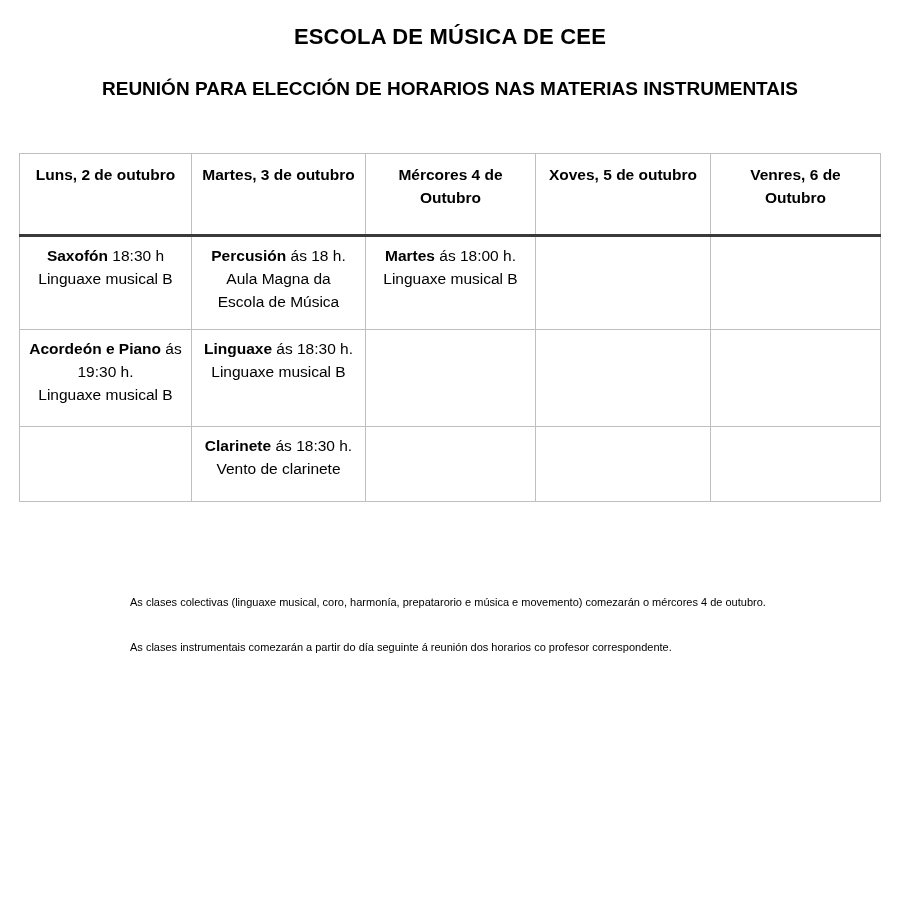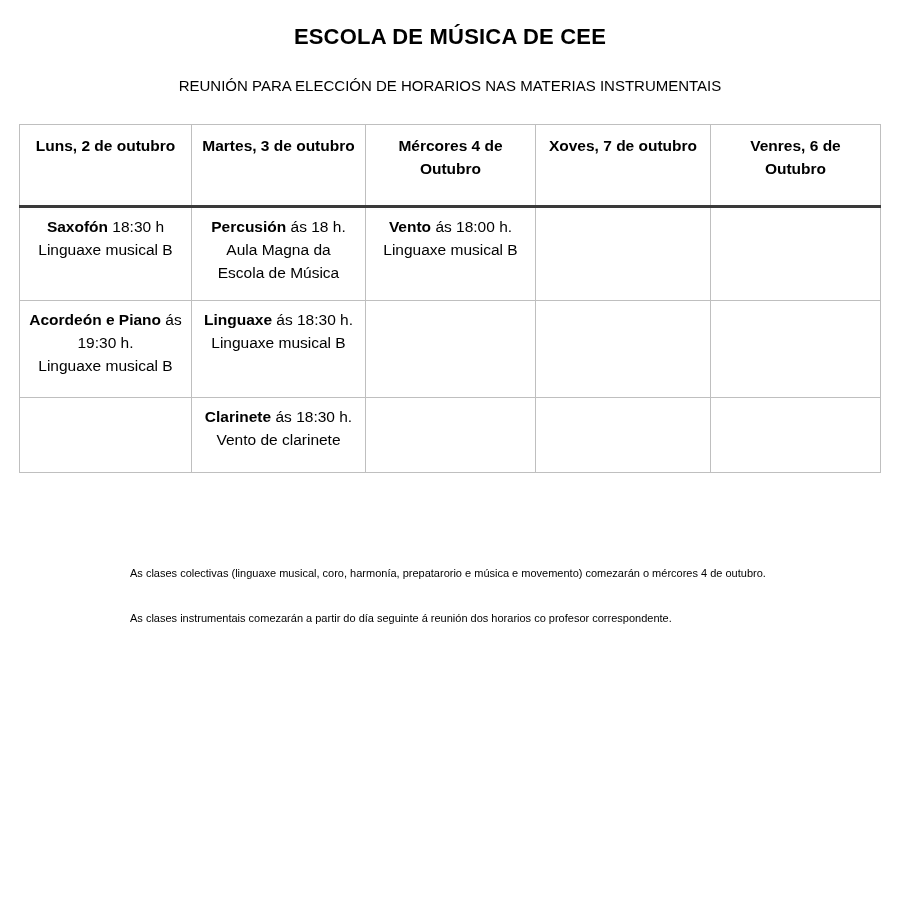--- a/index.html
+++ b/index.html
@@ -23,32 +23,32 @@
     padding-top: 24px;
   }
   .doc-title {
     font-size: 22px;
     font-weight: bold;
     letter-spacing: 0.2px;
     line-height: 1.15;
     margin: 0 0 26px 0;
   }
   .doc-subtitle {
-    font-size: 15px;
-    font-weight: normal;
+    font-size: 19px;
+    font-weight: bold;
     line-height: 1.5;
     margin: 0;
   }
   .doc-subtitle .sub-line {
     display: block;
   }
 
   
   .table-wrap {
-    margin: 26px 0 0 19px;
+    margin: 49px 0 0 19px;
     width: 861px;
   }
   table.schedule {
     border-collapse: collapse;
     table-layout: fixed;
     width: 861px;
     background: #ffffff;
   }
   table.schedule col.c1 { width: 172px; }
   table.schedule col.c2 { width: 174px; }
@@ -113,37 +113,37 @@
         <col class="c2">
         <col class="c3">
         <col class="c4">
         <col class="c5">
     </colgroup>
     <thead>
       <tr>
         <th>Luns, 2 de outubro</th>
         <th>Martes, 3 de outubro</th>
         <th>Mércores 4 de Outubro</th>
-        <th>Xoves, 7 de outubro</th>
+        <th>Xoves, 5 de outubro</th>
         <th>Venres, 6 de Outubro</th>
       </tr>
     </thead>
     <tbody>
       <tr class="r1">
         <td>
             <span class="cell-line"><b>Saxofón</b> 18:30 h</span>
             <span class="cell-line">Linguaxe musical B</span>
           </td>
         <td>
             <span class="cell-line"><b>Percusión</b> ás 18 h.</span>
             <span class="cell-line">Aula Magna da</span>
             <span class="cell-line">Escola de Música</span>
           </td>
         <td>
-            <span class="cell-line"><b>Vento</b> ás 18:00 h.</span>
+            <span class="cell-line"><b>Martes</b> ás 18:00 h.</span>
             <span class="cell-line">Linguaxe musical B</span>
           </td>
         <td></td>
         <td></td>
       </tr>
       <tr class="r3">
         <td>
             <span class="cell-line"><b>Acordeón e Piano</b> ás</span>
             <span class="cell-line">19:30 h.</span>
             <span class="cell-line">Linguaxe musical B</span>

